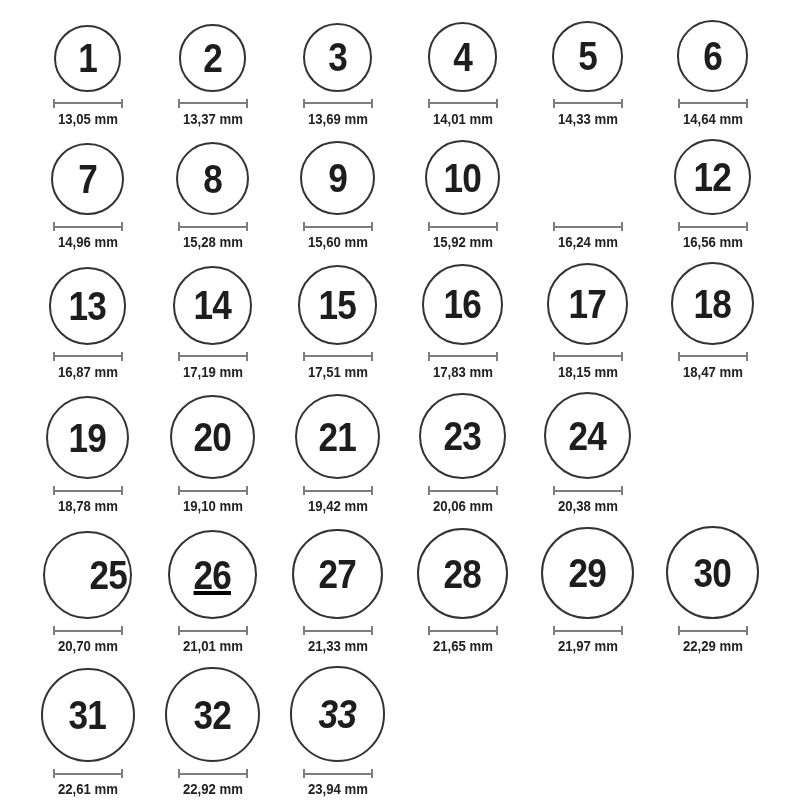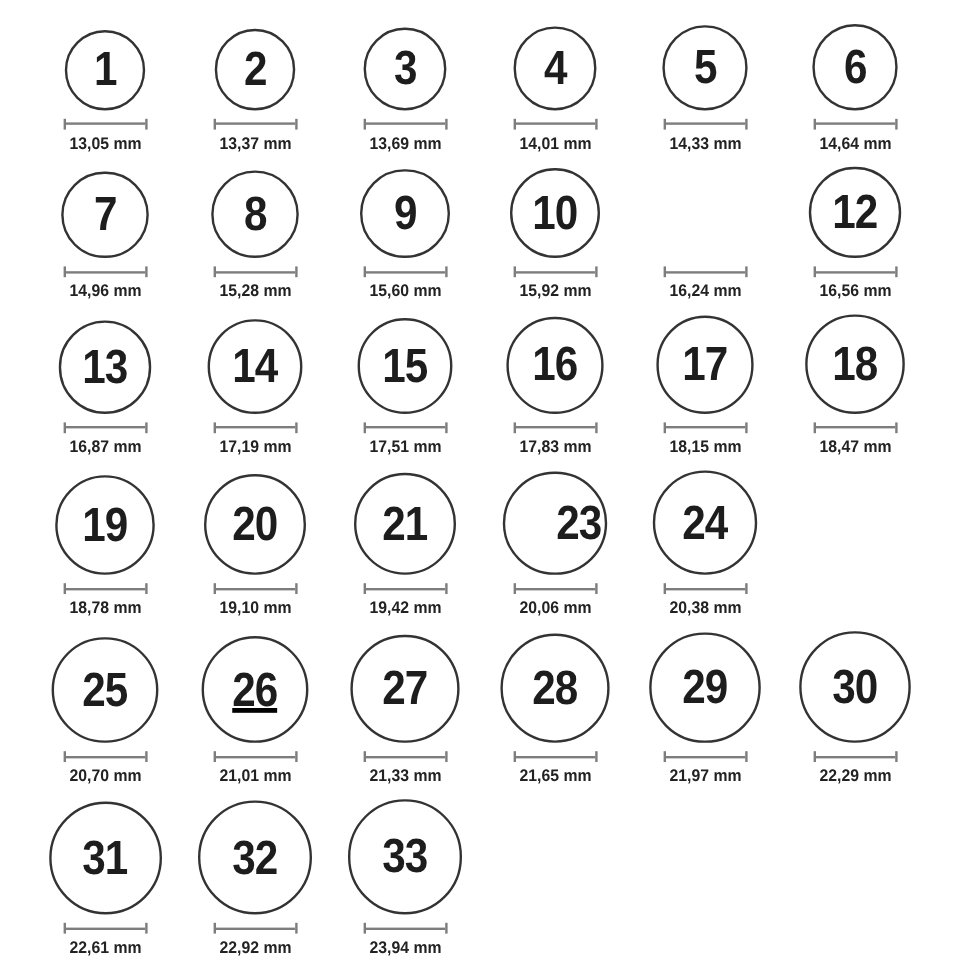--- a/index.html
+++ b/index.html
@@ -218,37 +218,37 @@
         <span class="diameter-label">19,10 mm</span>
       </div>
       <div class="size-cell">
         <div class="size-circle" style="width: 85px; height: 85px;">
           <span class="size-number">21</span>
         </div>
         <div class="measure"></div>
         <span class="diameter-label">19,42 mm</span>
       </div>
       <div class="size-cell">
-        <div class="size-circle" style="width: 86.8px; height: 86.8px; justify-content: flex-end;">
+        <div class="size-circle" style="width: 86.8px; height: 86.8px;">
           <span class="size-number">23</span>
         </div>
         <div class="measure"></div>
         <span class="diameter-label">20,06 mm</span>
       </div>
       <div class="size-cell">
         <div class="size-circle" style="width: 87.7px; height: 87.7px;">
           <span class="size-number">24</span>
         </div>
         <div class="measure"></div>
         <span class="diameter-label">20,38 mm</span>
       </div>
     </div>
     <div class="size-row">
       <div class="size-cell">
-        <div class="size-circle" style="width: 88.6px; height: 88.6px;">
+        <div class="size-circle" style="width: 88.6px; height: 88.6px; justify-content: flex-end;">
           <span class="size-number">25</span>
         </div>
         <div class="measure"></div>
         <span class="diameter-label">20,70 mm</span>
       </div>
       <div class="size-cell">
         <div class="size-circle" style="width: 89.5px; height: 89.5px; text-decoration: underline;">
           <span class="size-number">26</span>
         </div>
         <div class="measure"></div>
@@ -292,20 +292,20 @@
         <span class="diameter-label">22,61 mm</span>
       </div>
       <div class="size-cell">
         <div class="size-circle" style="width: 94.9px; height: 94.9px;">
           <span class="size-number">32</span>
         </div>
         <div class="measure"></div>
         <span class="diameter-label">22,92 mm</span>
       </div>
       <div class="size-cell">
-        <div class="size-circle" style="width: 95.8px; height: 95.8px;">
+        <div class="size-circle" style="width: 95.8px; height: 95.8px; font-style: italic;">
           <span class="size-number">33</span>
         </div>
         <div class="measure"></div>
         <span class="diameter-label">23,94 mm</span>
       </div>
     </div>
   </div>
 
 </body></html>

